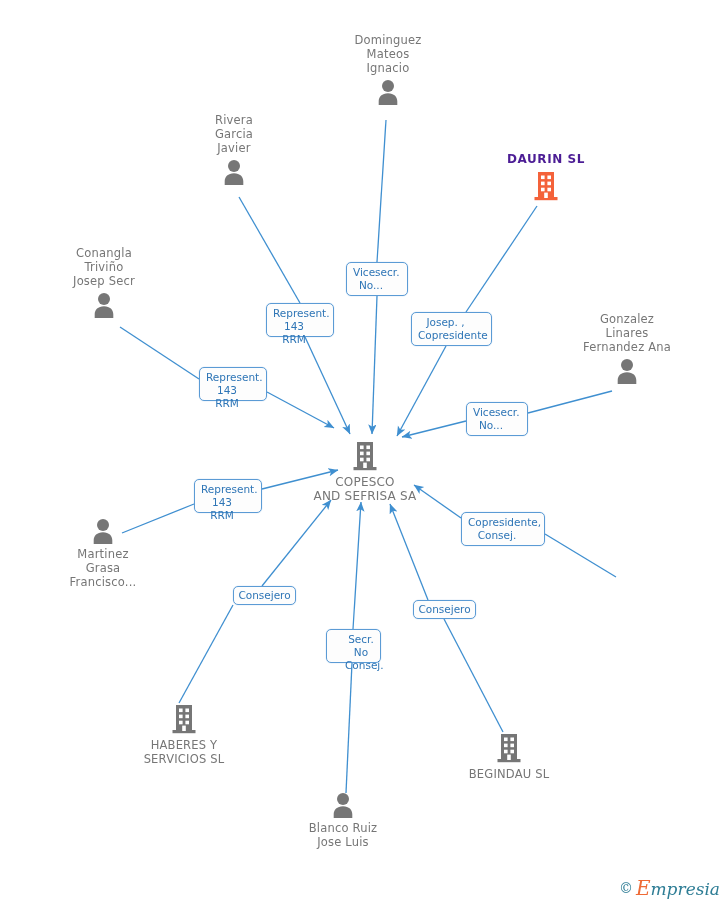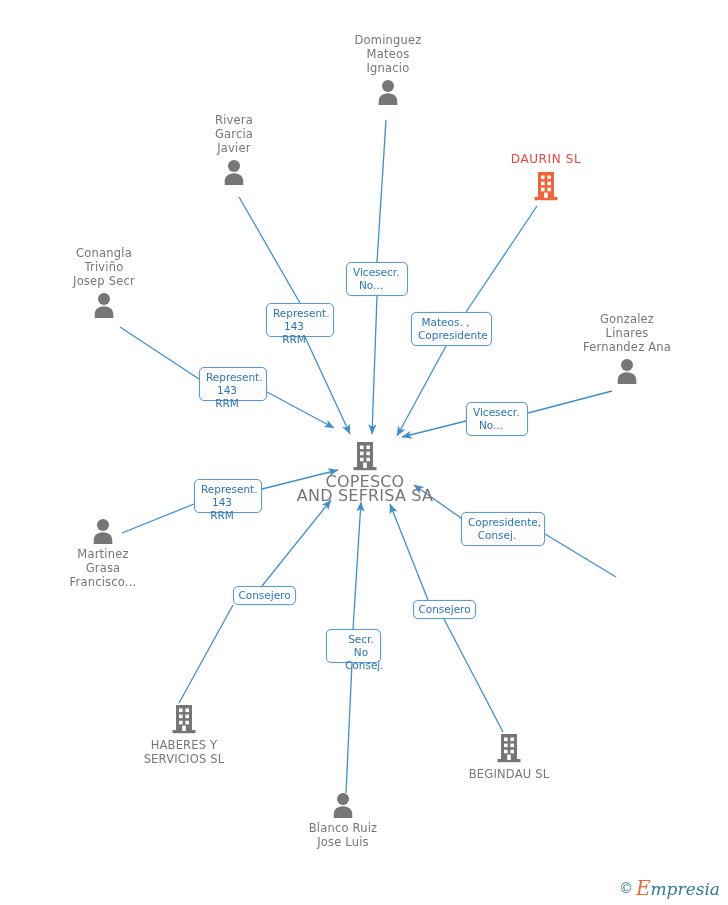--- a/index.html
+++ b/index.html
@@ -38,25 +38,25 @@
   .node .glyph {
     display: block;
     line-height: 0;
   }
   .node .caption {
     display: block;
     white-space: pre-line;
     text-align: center;
   }
   .node.center .caption {
-    font-size: 16px;
+    font-size: 12px;
   }
   .node.highlight .caption {
-    font-weight: normal;
-    color: #ef4444;
+    font-weight: bold;
+    color: #4c1d95;
     font-size: 12px;
     letter-spacing: 0.6px;
   }
   .node.label-top .caption {
     margin-bottom: 4px;
   }
   .node.label-bottom .caption {
     margin-top: 3px;
   }
   .edge-label {
@@ -280,21 +280,21 @@
       </svg>
     </span>
     <span class="caption">Blanco Ruiz
 Jose Luis</span>
   </div>
 
   <div class="edge-label" style="left:346px; top:262px; width:62px; height:34px;">Vicesecr.
 No...</div>
   <div class="edge-label" style="left:266px; top:303px; width:68px; height:34px;">Represent.
 143 RRM</div>
-  <div class="edge-label" style="left:411px; top:312px; width:81px; height:34px;">Mateos. ,
+  <div class="edge-label" style="left:411px; top:312px; width:81px; height:34px;">Josep. ,
 Copresidente</div>
   <div class="edge-label" style="left:199px; top:367px; width:68px; height:34px;">Represent.
 143 RRM</div>
   <div class="edge-label" style="left:466px; top:402px; width:62px; height:34px;">Vicesecr.
 No...</div>
   <div class="edge-label" style="left:194px; top:479px; width:68px; height:34px;">Represent.
 143 RRM</div>
   <div class="edge-label" style="left:461px; top:512px; width:84px; height:34px;">Copresidente,
 Consej.</div>
   <div class="edge-label" style="left:233px; top:586px; width:63px; height:19px; padding:2px 4px;">Consejero</div>

